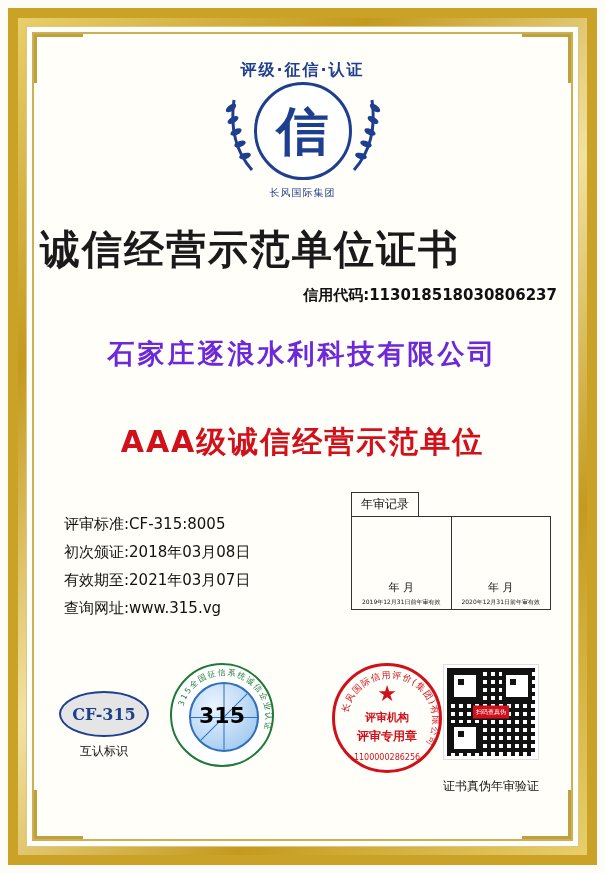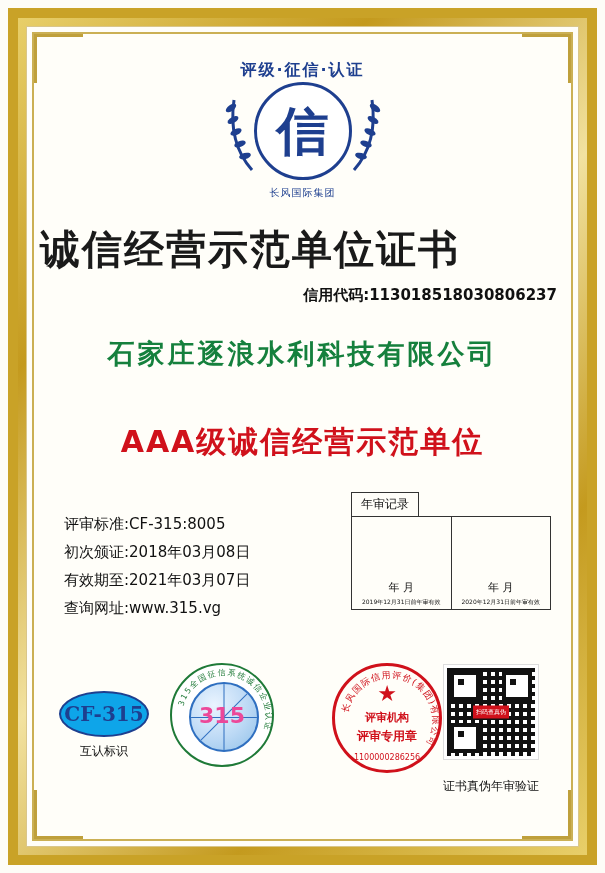--- a/index.html
+++ b/index.html
@@ -166,21 +166,21 @@
     font-family: "DejaVu Sans", sans-serif;
   }
   .company-name {
     position: absolute;
     left: 0;
     right: 0;
     top: 296px;
     text-align: center;
     font-size: 27px;
     font-weight: bold;
-    color: #15803d;
+    color: #6d28d9;
     letter-spacing: 3px;
     font-family: "DejaVu Sans", sans-serif;
   }
   .award-line {
     position: absolute;
     left: 0;
     right: 0;
     top: 382px;
     text-align: center;
     font-size: 30px;
@@ -270,24 +270,24 @@
   .cf-oval {
     width: 86px;
     height: 42px;
     margin: 0 auto;
     border: 2px solid #1e3f8f;
     border-radius: 50%;
     display: flex;
     align-items: center;
     justify-content: center;
     color: #1e3f8f;
-    font-size: 20px;
+    font-size: 16px;
     font-weight: bold;
     font-family: "DejaVu Serif", serif;
-    background: #0ea5e9;
+    background: #e5e5e5;
   }
   .badge-caption {
     margin-top: 6px;
     font-size: 12px;
     color: #111;
     font-family: "DejaVu Sans", sans-serif;
   }
 
   
   .badge-globe { left: 126px; top: 6px; width: 112px; }
@@ -333,21 +333,21 @@
     border-top: 1px solid #2f6fc0;
   }
   .globe-num {
     position: absolute;
     left: 0;
     top: 50%;
     width: 100%;
     transform: translateY(-50%);
     font-size: 22px;
     font-weight: bold;
-    color: #ec4899;
+    color: #000000;
     font-family: "DejaVu Sans", sans-serif;
     z-index: 2;
   }
   .globe-ring-text {
     position: absolute;
     left: 0;
     top: 0;
     width: 104px;
     height: 104px;
     font-size: 8px;

